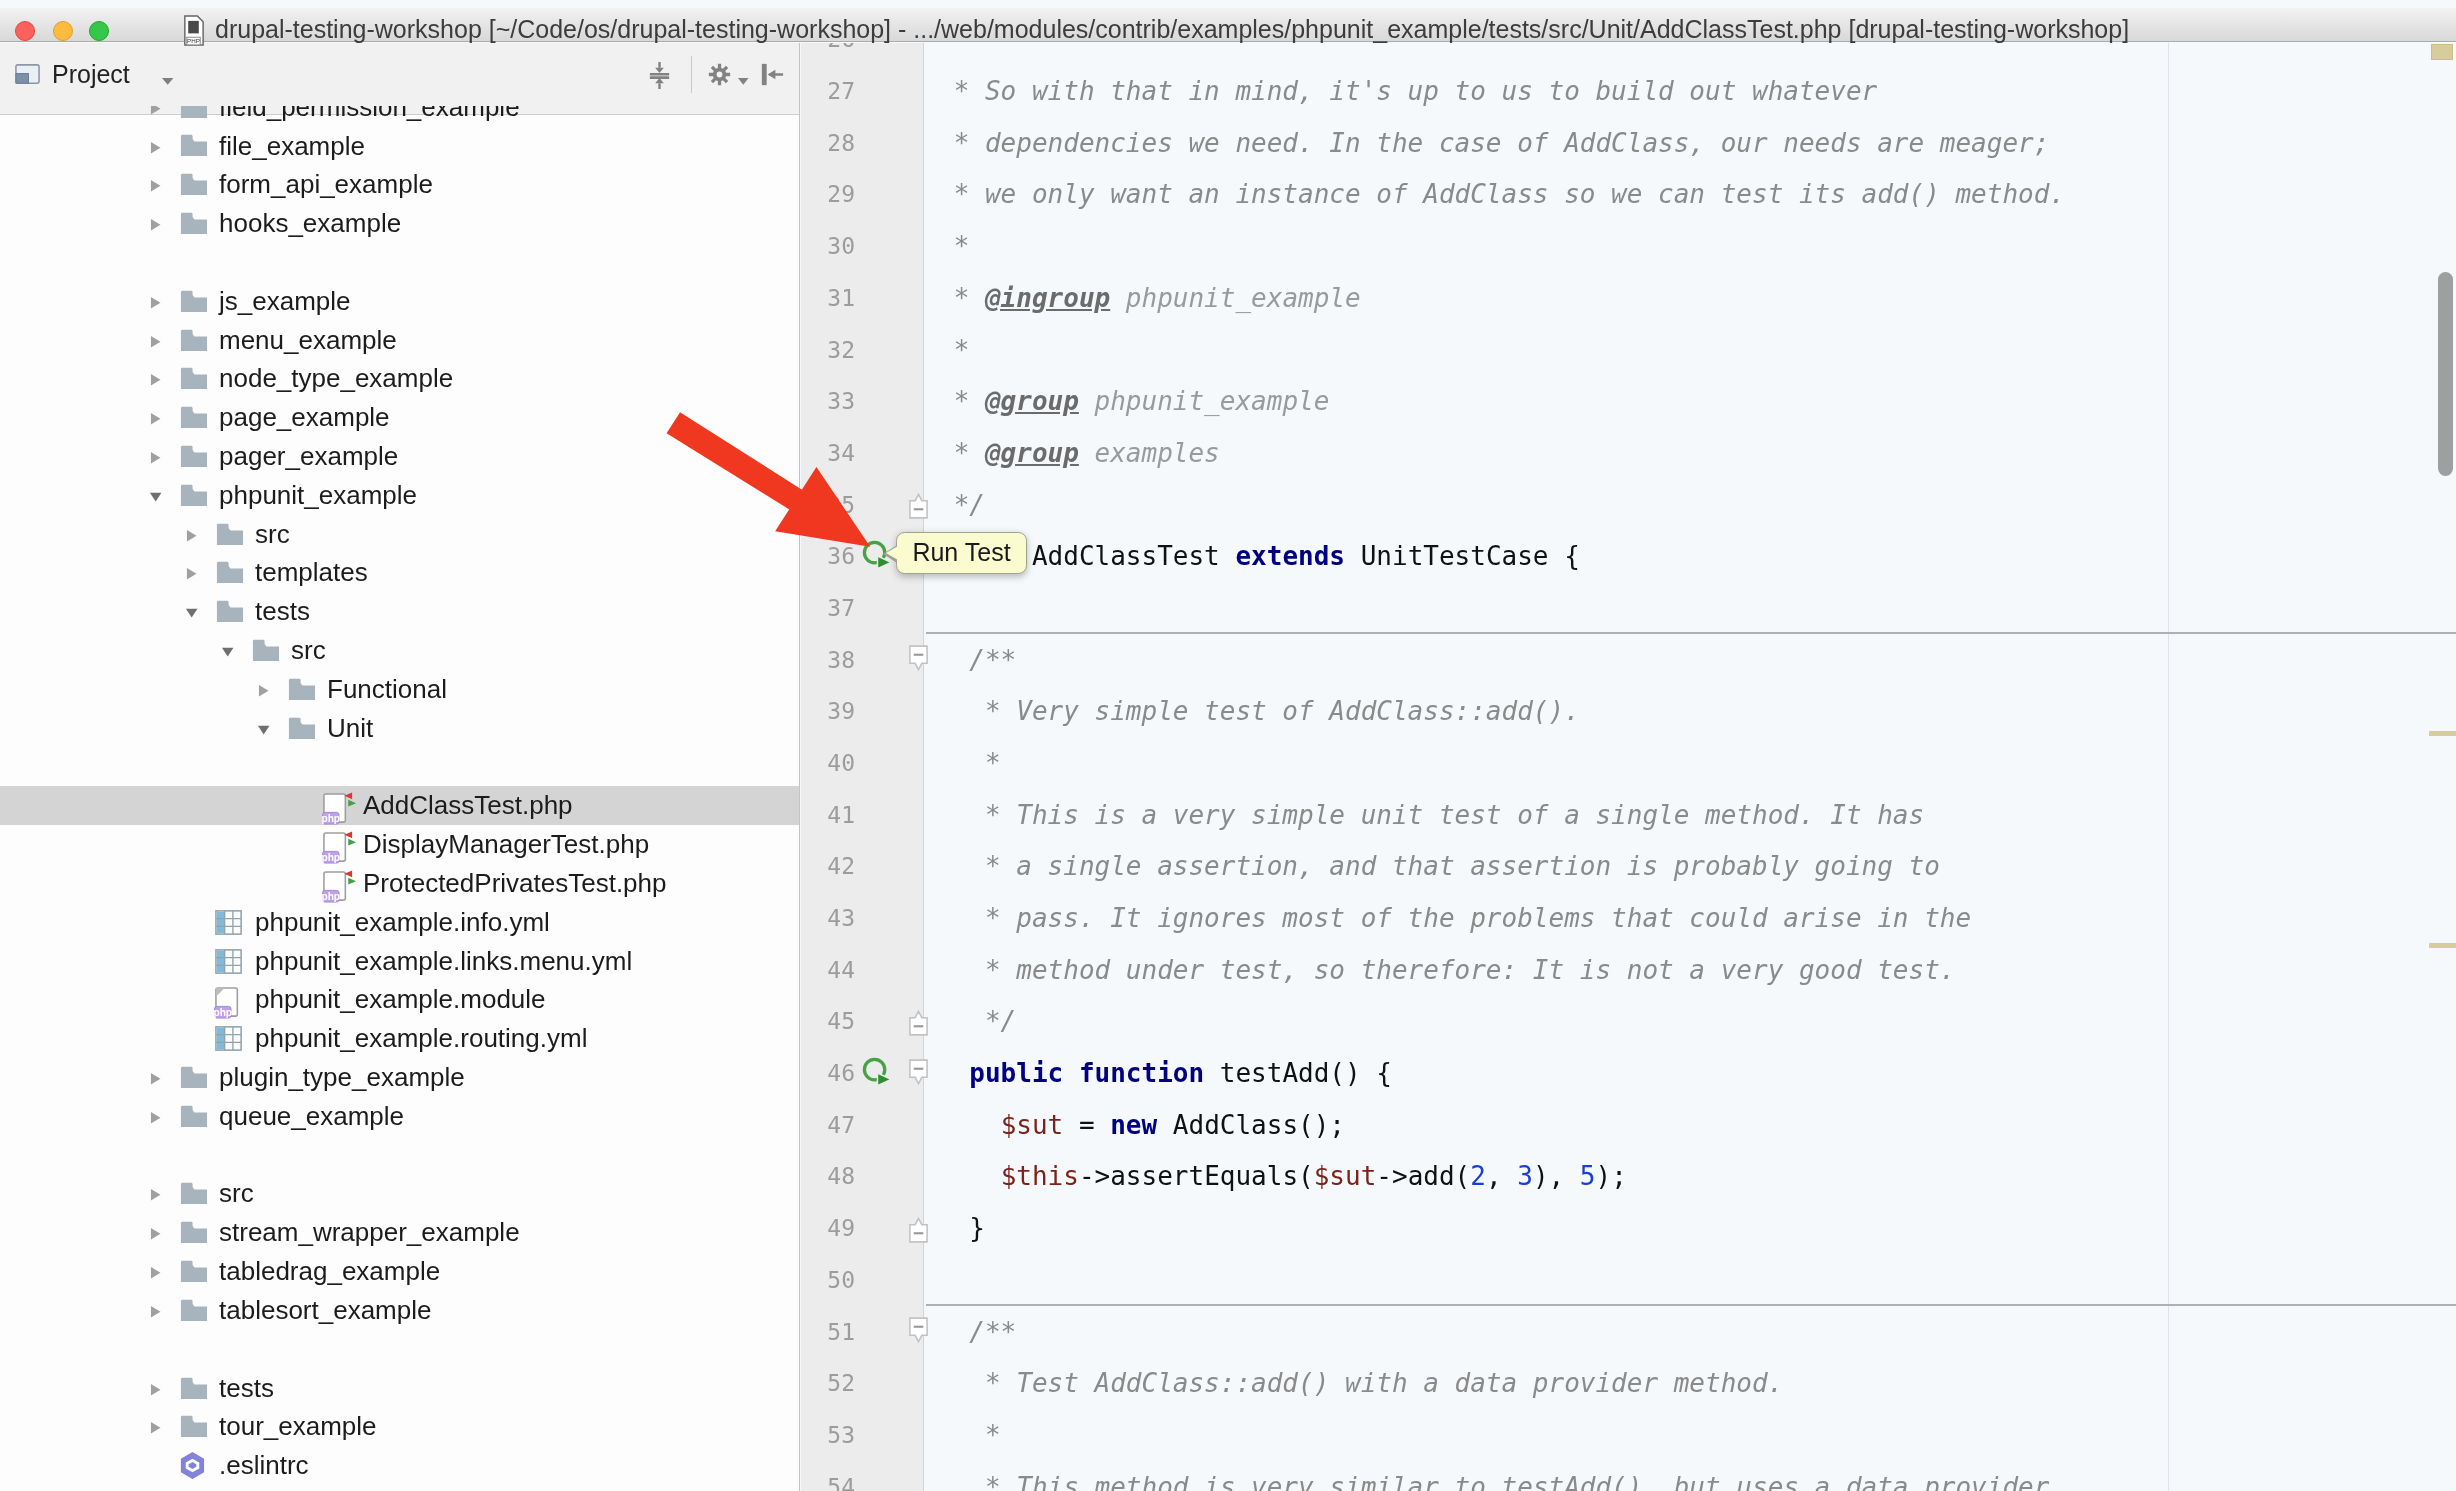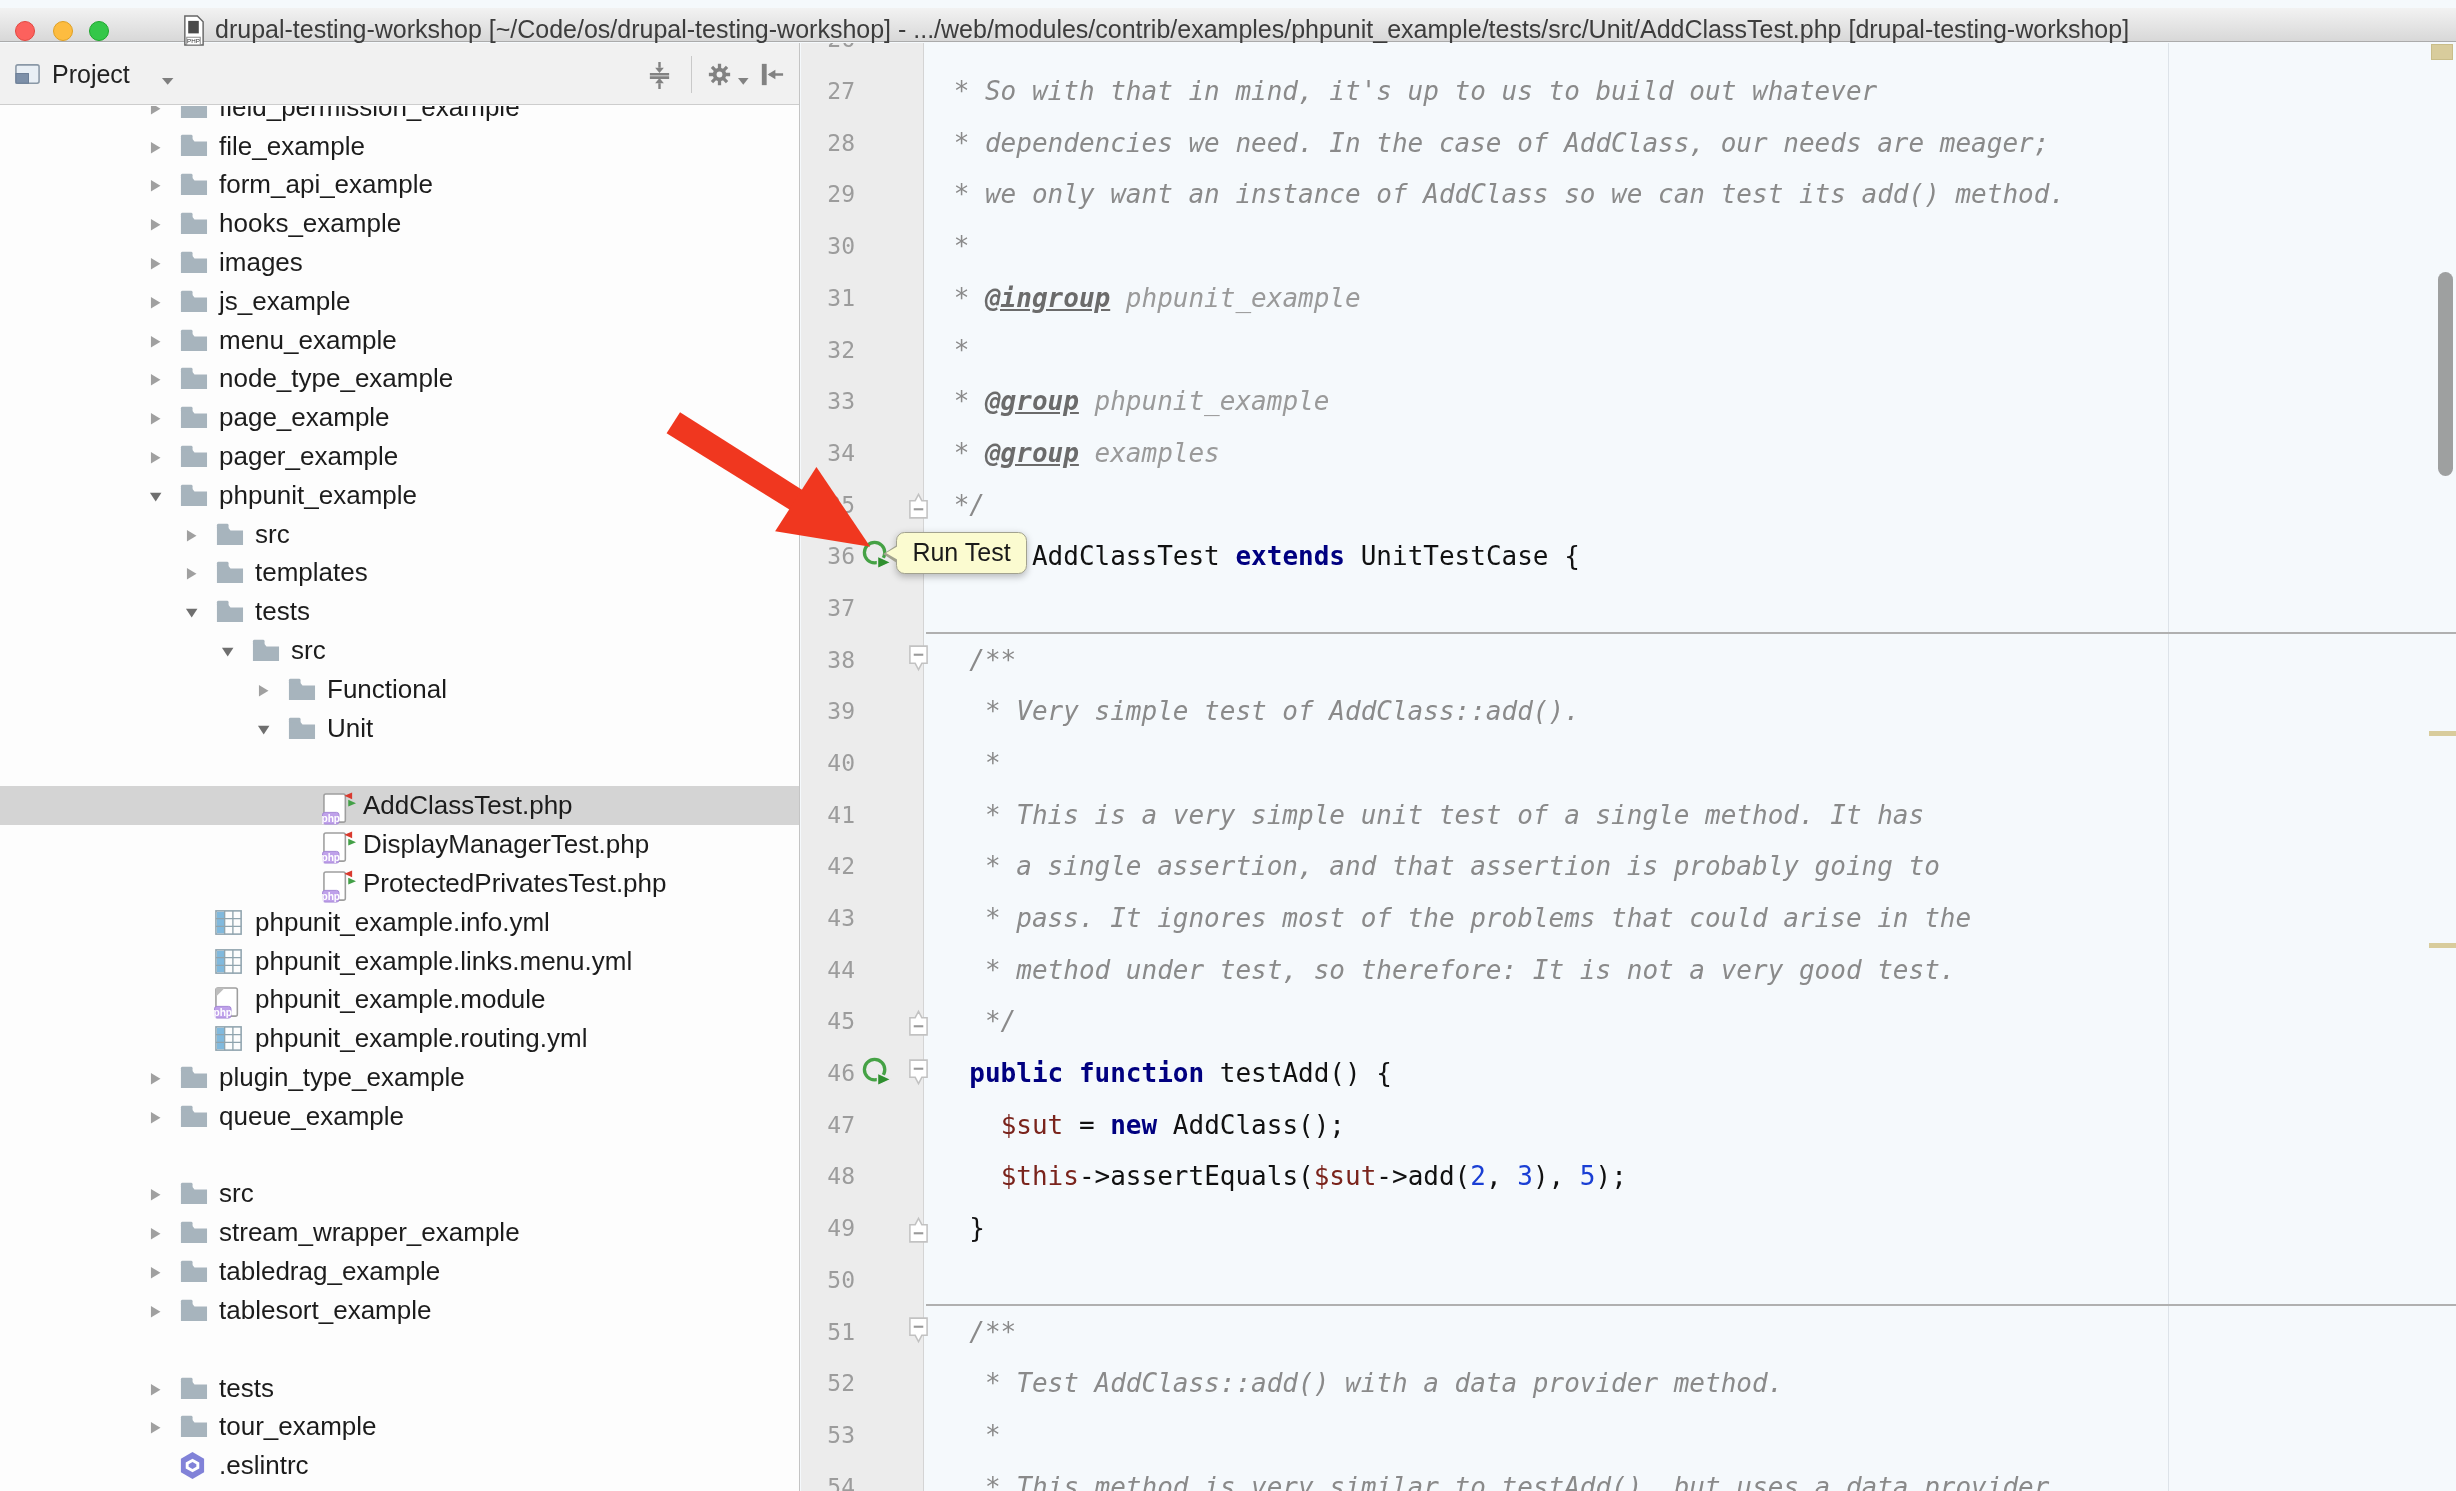--- a/index.html
+++ b/index.html
@@ -13,21 +13,21 @@
   .tl{position:absolute;top:12.5px;width:20px;height:20px;border-radius:50%;}
   #tl-close{left:15.4px;background:#fc615d;border:1px solid #e2463f;}
   #tl-min{left:53px;background:#fdbc40;border:1px solid #dfa023;}
   #tl-max{left:89px;background:#34c749;border:1px solid #1ea72d;}
   #title-icon{left:181px;top:5.8px;}
   #title-text{left:215px;top:0;line-height:43px;font-size:25px;color:#3c3c3c;white-space:nowrap;}
 
   
   #sidebar{position:absolute;left:0;top:43px;width:800px;bottom:0;background:#fdfdfd;
            border-right:1px solid #c4c4c4;z-index:5;}
-  #sidebar-header{position:absolute;left:0;top:0;right:0;height:62px;background:#f1f1f1;
+  #sidebar-header{position:absolute;left:0;top:0;right:0;height:72px;background:#f1f1f1;
                   border-bottom:1px solid #cdcdcd;}
   #project-label{position:absolute;left:52px;top:0;line-height:63px;font-size:25px;color:#222;}
   #project-icon{position:absolute;left:13.4px;top:18px;}
   #project-caret{position:absolute;left:161px;top:29px;}
   .hdr-ico{position:absolute;top:17.3px;}
   #ico-collapse{left:646px;}
   #hdr-sep{left:691px;top:13.4px;width:1px;height:37px;background:#c9c9c9;}
   #ico-gear{left:705px;}
   #gear-caret{left:738px;top:29px;}
   #ico-hide{left:757px;}
@@ -169,30 +169,20 @@
       </div>
       <div class="tree-row" style="top: 98px;">
         <div class="tri" style="left: 149px;"><svg width="13.4" height="13.4" viewBox="0 0 14 14">
             <polygon points="2,1 12,7 2,13" fill="#a0a0a0"></polygon>
           </svg></div>
         <div class="ticon" style="left: 178px;"><svg width="31" height="29" viewBox="0 0 32 30">
             <path d="M3 8h11l3 4h13v15H3z" fill="#a7b4bd"></path>
             <rect x="3" y="5" width="12" height="5" rx="1.5" fill="#a7b4bd"></rect>
           </svg></div>
         <div class="tlabel" style="left: 219px;">hooks_example</div>
-      </div>
-      <div class="tree-row" style="top: 137px;">
-        <div class="tri" style="left: 149px;"><svg width="13.4" height="13.4" viewBox="0 0 14 14">
-            <polygon points="2,1 12,7 2,13" fill="#a0a0a0"></polygon>
-          </svg></div>
-        <div class="ticon" style="left: 178px;"><svg width="31" height="29" viewBox="0 0 32 30">
-            <path d="M3 8h11l3 4h13v15H3z" fill="#a7b4bd"></path>
-            <rect x="3" y="5" width="12" height="5" rx="1.5" fill="#a7b4bd"></rect>
-          </svg></div>
-        <div class="tlabel" style="left: 219px;">images</div>
       </div>
       <div class="tree-row" style="top: 176px;">
         <div class="tri" style="left: 149px;"><svg width="13.4" height="13.4" viewBox="0 0 14 14">
             <polygon points="2,1 12,7 2,13" fill="#a0a0a0"></polygon>
           </svg></div>
         <div class="ticon" style="left: 178px;"><svg width="31" height="29" viewBox="0 0 32 30">
             <path d="M3 8h11l3 4h13v15H3z" fill="#a7b4bd"></path>
             <rect x="3" y="5" width="12" height="5" rx="1.5" fill="#a7b4bd"></rect>
           </svg></div>
         <div class="tlabel" style="left: 219px;">js_example</div>

